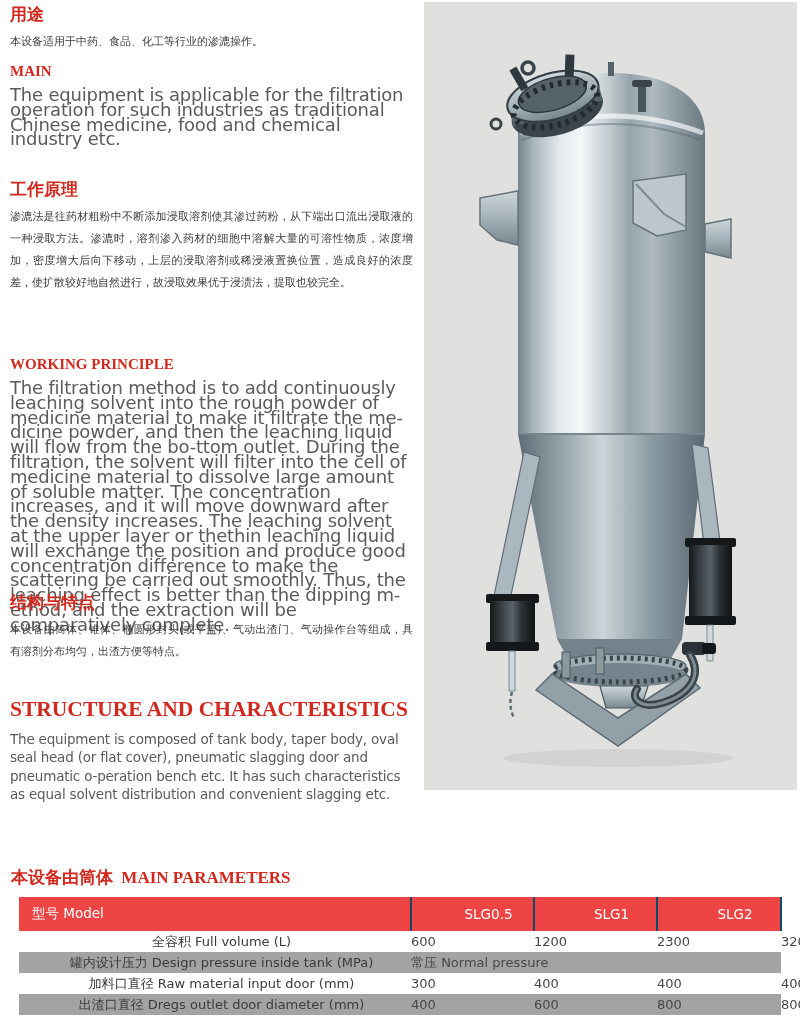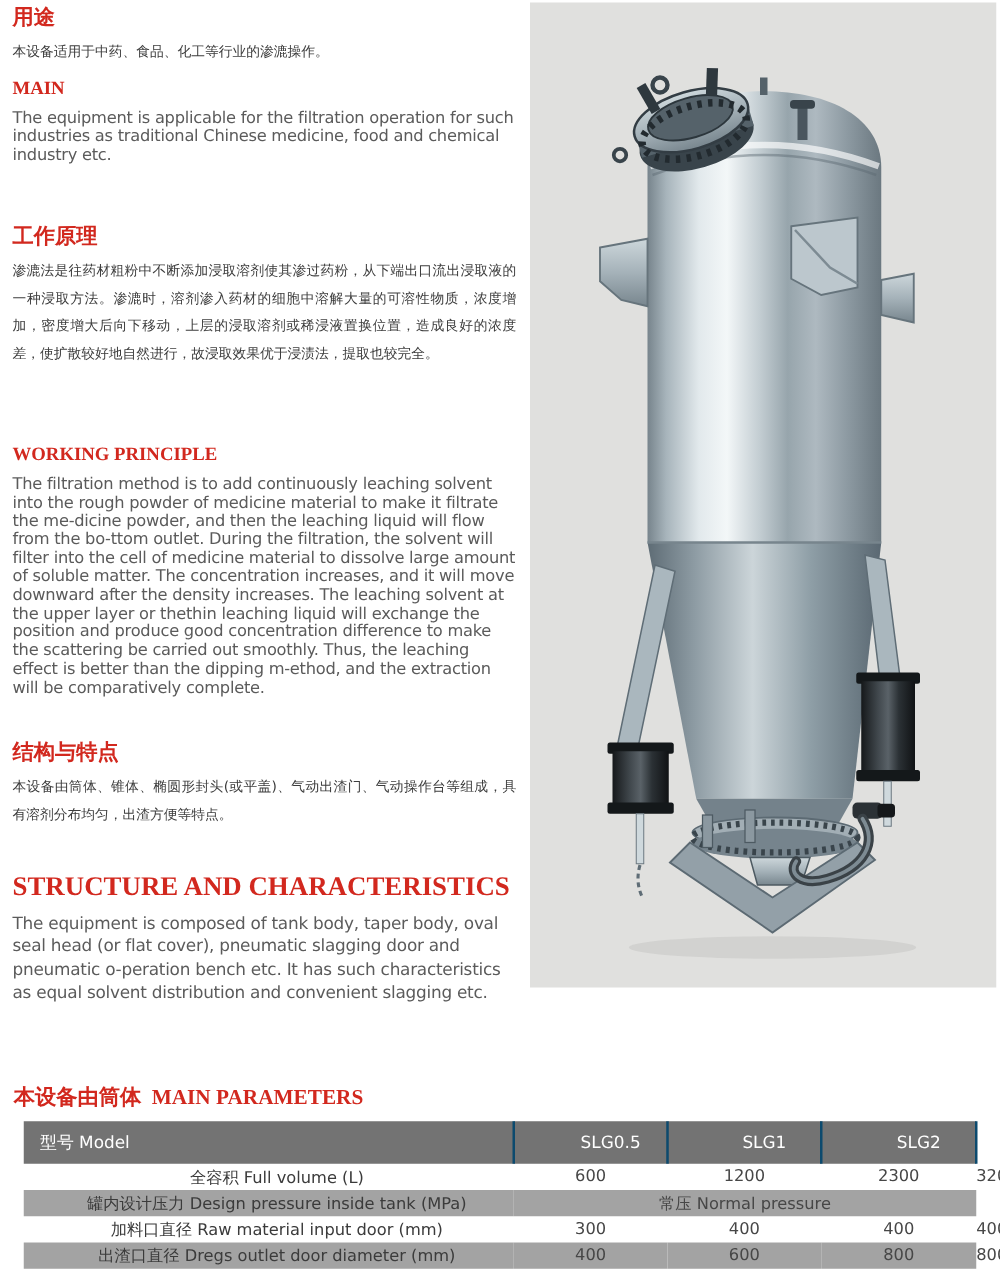--- a/index.html
+++ b/index.html
@@ -19,21 +19,21 @@
   }
   .en-head-big{
     color:#d2281e;font-size:21.5px;font-weight:bold;margin:0;line-height:25px;
     font-family:"Liberation Serif","DejaVu Serif",serif;
   }
   .cn-body{
     color:#3c3c3c;font-size:11px;line-height:22px;margin:7px 0 0 0;
     text-align:justify;
   }
   .en-body{
-    color:#5b5b5b;font-size:13px;line-height:14.8px;margin:8px 0 0 0;
+    color:#5b5b5b;font-size:18px;line-height:14.8px;margin:8px 0 0 0;
     letter-spacing:-0.2px;
   }
   .en-body-lg{
     color:#5b5b5b;font-size:13.5px;line-height:18.4px;margin:8px 0 0 0;
     letter-spacing:-0.2px;
   }
   
   .photo-panel{
     left:424px;top:2px;width:373px;height:788px;background:#e0e0de;
   }
@@ -42,27 +42,27 @@
   .params-head .cn{color:#d2281e;font-size:17px;font-weight:bold;}
   .params-head .en{
     color:#d2281e;font-size:17px;font-weight:bold;
     font-family:"Liberation Serif","DejaVu Serif",serif;
   }
   
   .params-table{
     left:19px;top:897px;width:762px;border-collapse:collapse;table-layout:fixed;
   }
   .params-table th{
-    background:#737373;color:#ffffff;font-weight:normal;font-size:13.5px;
+    background:#ef4444;color:#ffffff;font-weight:normal;font-size:13.5px;
     height:34px;padding:0;text-align:center;
   }
   .params-table th.label-col{text-align:left;padding-left:13px;}
   .params-table th + th{border-left:2px solid #0c4a6e;padding-left:32px;}
   .params-table td{
-    font-size:13px;height:21px;padding:0;text-align:center;color:#474747;
+    font-size:13px;height:21px;padding:0;color:#474747;
   }
   .params-table td.label-cell{
     text-align:center;padding-left:13px;color:#3b3b3b;
   }
   .params-table tr.alt{background:#a3a3a3;}
 </style>
 </head>
 <body>
 
 <section class="abs left-block" style="top:4px;">

